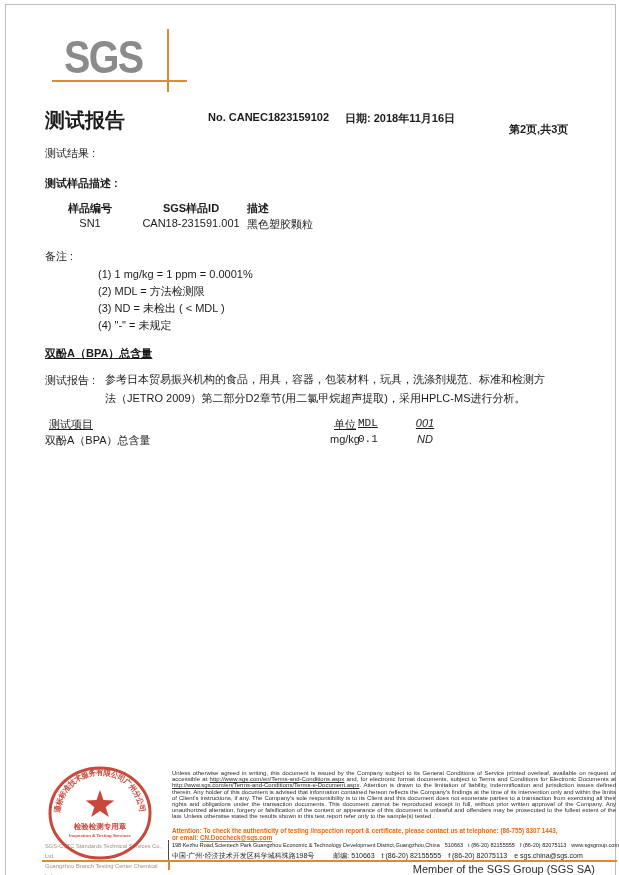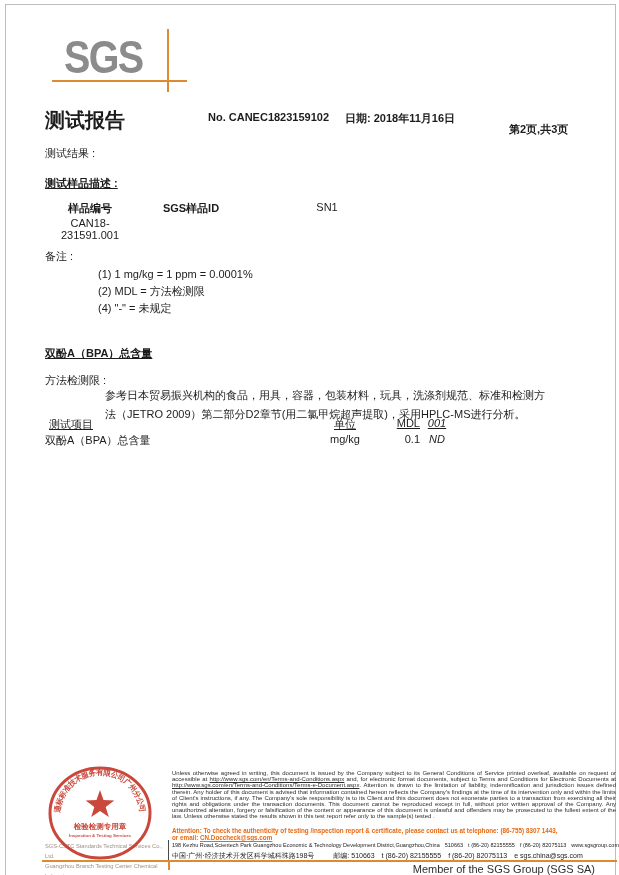--- a/index.html
+++ b/index.html
@@ -15,40 +15,40 @@
   .logo-hline{left:52px;top:80px;width:135px;height:2px;background:#dd8a33;}
   .logo-vline{left:167px;top:29px;width:2px;height:63px;background:#dd8a33;}
 
   
   .doc-title{left:45px;top:107px;font-size:20px;font-weight:bold;}
   .report-no{left:187px;top:111px;font-weight:bold;margin-left:21px;}
   .doc-date{left:345px;top:111px;font-weight:bold;}
   .page-info{left:509px;top:122px;font-weight:bold;}
 
   .results-label{left:45px;top:146px;}
-  .sample-heading{left:45px;top:176px;font-weight:bold;text-decoration:underline;}
+  .sample-heading{left:45px;top:176px;font-weight:bold;}
 
   .sample-table{left:45px;top:201px;display:grid;grid-template-columns:90px 112px 160px;grid-auto-rows:16px;}
   .sample-table .hc{font-weight:bold;}
   .cell-c{text-align:center;}
   .cell-l{text-align:left;}
 
   .notes-label{left:45px;top:249px;}
   .notes-list{left:98px;top:266px;line-height:17px;}
 
   .bpa-heading{left:45px;top:346px;font-weight:bold;text-decoration:underline;}
   .method-label{left:45px;top:373px;}
-  .method-text{left:105px;top:370px;width:490px;line-height:18.5px;margin-top:16px;}
+  .method-text{left:105px;top:370px;width:490px;line-height:18.5px;}
 
   .rt-h{top:417px;text-decoration:underline;}
   .rt-v{top:433px;}
   .rt-item-h{left:49px;}
   .rt-unit{left:327px;width:36px;text-align:center;}
-  .rt-mdl{left:390px;width:30px;text-align:right;}
-  .rt-001{left:410px;width:30px;text-align:center;font-style:italic;margin-left:12px;}
+  .rt-mdl{left:358px;width:30px;text-align:left;font-family:Liberation Mono, monospace;}
+  .rt-001{left:410px;width:30px;text-align:center;font-style:italic;}
   .rt-item{left:45px;}
 
   
   .legal{left:172px;top:770px;width:444px;font-size:6px;line-height:6.2px;text-align:justify;color:#2e2e2e;}
   .legal .lnk{text-decoration:underline;}
   .attention{left:172px;top:827px;width:444px;font-size:6.3px;line-height:7px;font-weight:bold;color:#e8680f;}
   .attention .lnk{text-decoration:underline;}
   .addr-en{left:172px;top:842px;width:442px;font-size:5.5px;color:#222;display:flex;gap:5px;white-space:nowrap;}
   .addr-cn{left:172px;top:851px;width:442px;font-size:7px;color:#1c1c1c;display:flex;gap:7px;white-space:nowrap;align-items:baseline;}
   .addr-cn .post{margin-left:12px;}
@@ -73,33 +73,36 @@
   <div class="abs report-no">No. CANEC1823159102</div>
   <div class="abs doc-date">日期: 2018年11月16日</div>
   <div class="abs page-info">第2页,共3页</div>
 
   <div class="abs results-label">测试结果 :</div>
   <div class="abs sample-heading">测试样品描述 :</div>
 
   <div class="abs sample-table">
     <div class="hc cell-c">样品编号</div>
     <div class="hc cell-c">SGS样品ID</div>
+    <div class="hc cell-l">描述</div>
     <div class="cell-c">SN1</div>
     <div class="cell-c">CAN18-231591.001</div>
+    <div class="cell-l">黑色塑胶颗粒</div>
   </div>
 
   <div class="abs notes-label">备注 :</div>
   <div class="abs notes-list">
     <div>(1) 1 mg/kg = 1 ppm = 0.0001%</div>
     <div>(2) MDL = 方法检测限</div>
+    <div>(3) ND = 未检出 ( &lt; MDL )</div>
     <div>(4) "-" = 未规定</div>
   </div>
 
   <div class="abs bpa-heading">双酚A（BPA）总含量</div>
-  <div class="abs method-label">方法检测限 :</div>
+  <div class="abs method-label">测试报告 :</div>
   <div class="abs method-text">
     <div>参考日本贸易振兴机构的食品，用具，容器，包装材料，玩具，洗涤剂规范、标准和检测方</div>
     <div>法（JETRO 2009）第二部分D2章节(用二氯甲烷超声提取)，采用HPLC-MS进行分析。</div>
   </div>
 
   <div class="abs rt-h rt-item-h">测试项目</div>
   <div class="abs rt-h rt-unit">单位</div>
   <div class="abs rt-h rt-mdl">MDL</div>
   <div class="abs rt-h rt-001">001</div>
   <div class="abs rt-v rt-item">双酚A（BPA）总含量</div>

